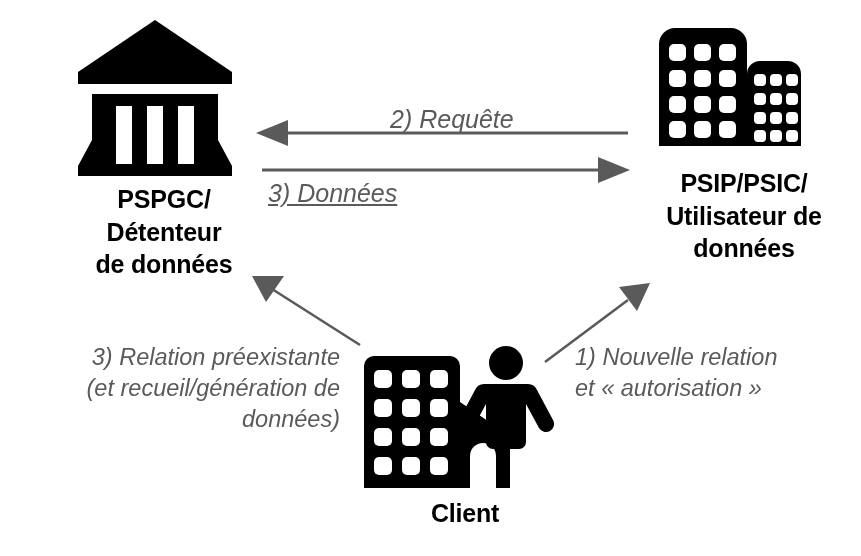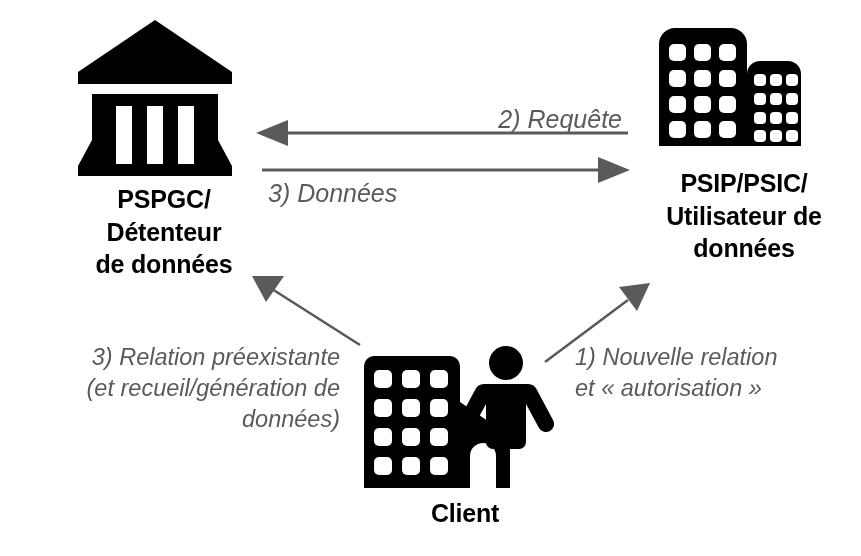--- a/index.html
+++ b/index.html
@@ -39,22 +39,22 @@
   svg { display: block; overflow: visible; }
 
   #pspgc-icon   { left: 74px;  top: 18px; }
   #psip-icon    { left: 655px; top: 22px; }
   #client-icon  { left: 358px; top: 344px; }
 
   #pspgc-label  { left: 40px;  top: 183px; width: 248px; font-size: 25px; }
   #psip-label   { left: 630px; top: 167px; width: 228px; font-size: 25px; }
   #client-label { left: 350px; top: 497px; width: 230px; font-size: 25px; }
 
-  #label-requete { left: 390px; top: 103px; width: 232px; font-size: 25px; text-align: right; }
-  #label-donnees { left: 268px; top: 177px; width: 260px; font-size: 25px; text-align: left; }
+  #label-requete { left: 390px; top: 103px; width: 232px; font-size: 25px; }
+  #label-donnees { left: 268px; top: 177px; width: 260px; font-size: 25px; text-align: left; text-decoration: underline; }
   #label-relation-preexistante { left: 8px;  top: 342px; width: 332px; font-size: 23.5px; text-align: right; }
   #label-nouvelle-relation     { left: 575px; top: 342px; width: 290px; font-size: 23.5px; text-align: left; }
 
   #arrows { position: absolute; left: 0; top: 0; width: 861px; height: 556px; }
 </style>
 </head>
 <body>
 
 <div id="canvas">
 

